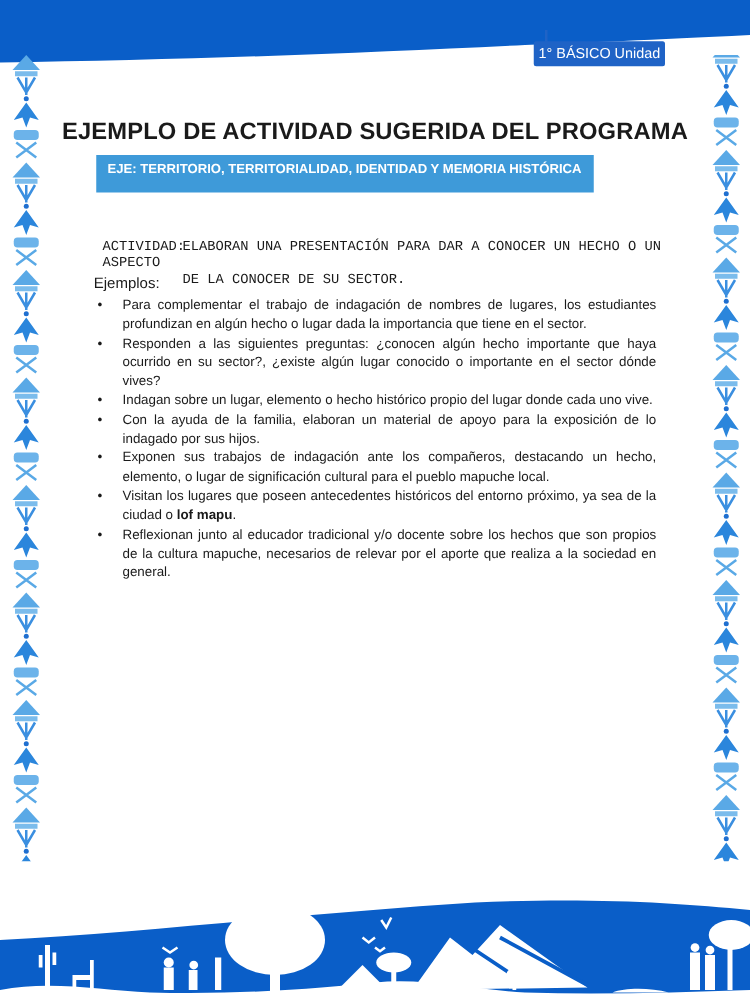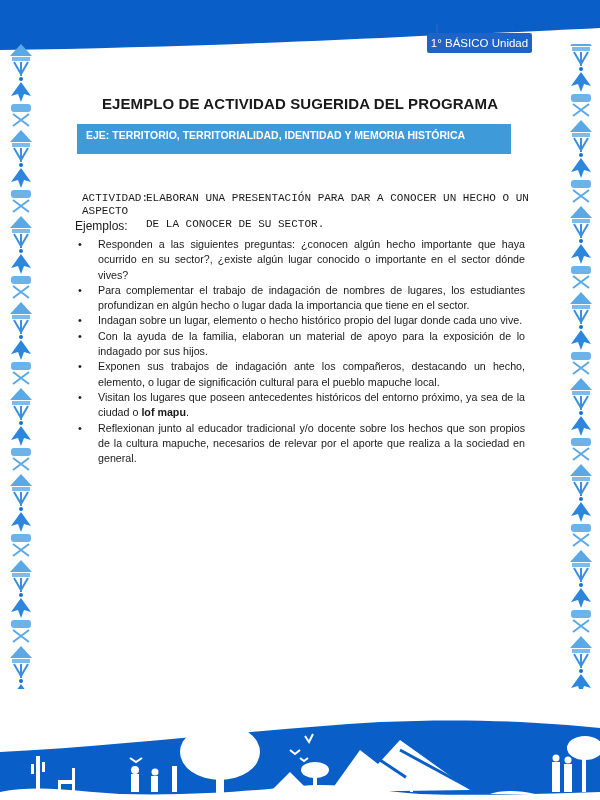--- a/index.html
+++ b/index.html
@@ -18,24 +18,24 @@
     }
     .unit-stem { position: absolute; left: 436px; top: 24px; width: 2px; height: 10px; background: #1f63c6; }
 
     .border-col { position: absolute; top: 44px; width: 30px; height: 645px; }
     .border-left { left: 6px; }
     .border-right { left: 566px; }
     .border-col svg { display: block; }
 
     .doc-title {
       position: absolute; left: 0; width: 600px; top: 95px;
-      text-align: center; font-weight: bold; font-size: 15px; letter-spacing: 0.1px;
+      text-align: center; font-weight: bold; font-size: 19px; letter-spacing: 0.1px;
     }
     .eje-bar {
-      position: absolute; left: 77px; top: 124px; width: 434px; height: 30px;
+      position: absolute; left: 77px; top: 124px; width: 398px; height: 30px;
       background: #3e9ad9; color: #fff; font-weight: bold; font-size: 10.5px;
       line-height: 22px; padding-left: 9px; box-sizing: border-box;
     }
     .activity {
       position: absolute; left: 82px; top: 192px; width: 450px; font-size: 11px; line-height: 13px; font-family: Liberation Mono, monospace;
     }
     .activity .label { display: inline-block; width: 64px; }
     .activity .line2 { padding-left: 64px; }
     .ejemplos { position: absolute; left: 75px; top: 219px; font-size: 12px; }
 
@@ -104,22 +104,22 @@
 <div class="eje-bar">EJE:  TERRITORIO, TERRITORIALIDAD, IDENTIDAD Y MEMORIA HISTÓRICA</div>
 
 <div class="activity">
   <div><span class="label">ACTIVIDAD:</span><span>ELABORAN UNA PRESENTACIÓN PARA DAR A CONOCER UN HECHO O UN ASPECTO</span></div>
   <div class="line2">DE LA CONOCER DE SU SECTOR.</div>
 </div>
 
 <div class="ejemplos">Ejemplos:</div>
 
 <ul class="bullets">
+  <li><span>Para complementar el trabajo de indagación de nombres de lugares, los estudiantes profundizan en algún hecho o lugar dada la importancia que tiene en el sector.</span></li>
   <li><span>Responden a las siguientes preguntas: ¿conocen algún hecho importante que haya ocurrido en su sector?, ¿existe algún lugar conocido o importante en el sector dónde vives?</span></li>
-  <li><span>Para complementar el trabajo de indagación de nombres de lugares, los estudiantes profundizan en algún hecho o lugar dada la importancia que tiene en el sector.</span></li>
   <li><span>Indagan sobre un lugar, elemento o hecho histórico propio del lugar donde cada uno vive.</span></li>
   <li><span>Con la ayuda de la familia, elaboran un material de apoyo para la exposición de lo indagado por sus hijos.</span></li>
   <li><span>Exponen sus trabajos de indagación ante los compañeros, destacando un hecho, elemento, o lugar de significación cultural para el pueblo mapuche local.</span></li>
   <li><span>Visitan los lugares que poseen antecedentes históricos del entorno próximo, ya sea de la ciudad o </span><b>lof mapu</b><span>.</span></li>
   <li><span>Reflexionan junto al educador tradicional y/o docente sobre los hechos que son propios de la cultura mapuche, necesarios de relevar por el aporte que realiza a la sociedad en general.</span></li>
 </ul>
 
 <div class="landscape">
   <svg width="600" height="100" viewBox="0 0 600 100">
     <path d="M0 52 C120 46 250 30 380 22 C470 18 540 22 600 28 V100 H0 Z" fill="#0a5ec8"></path>

